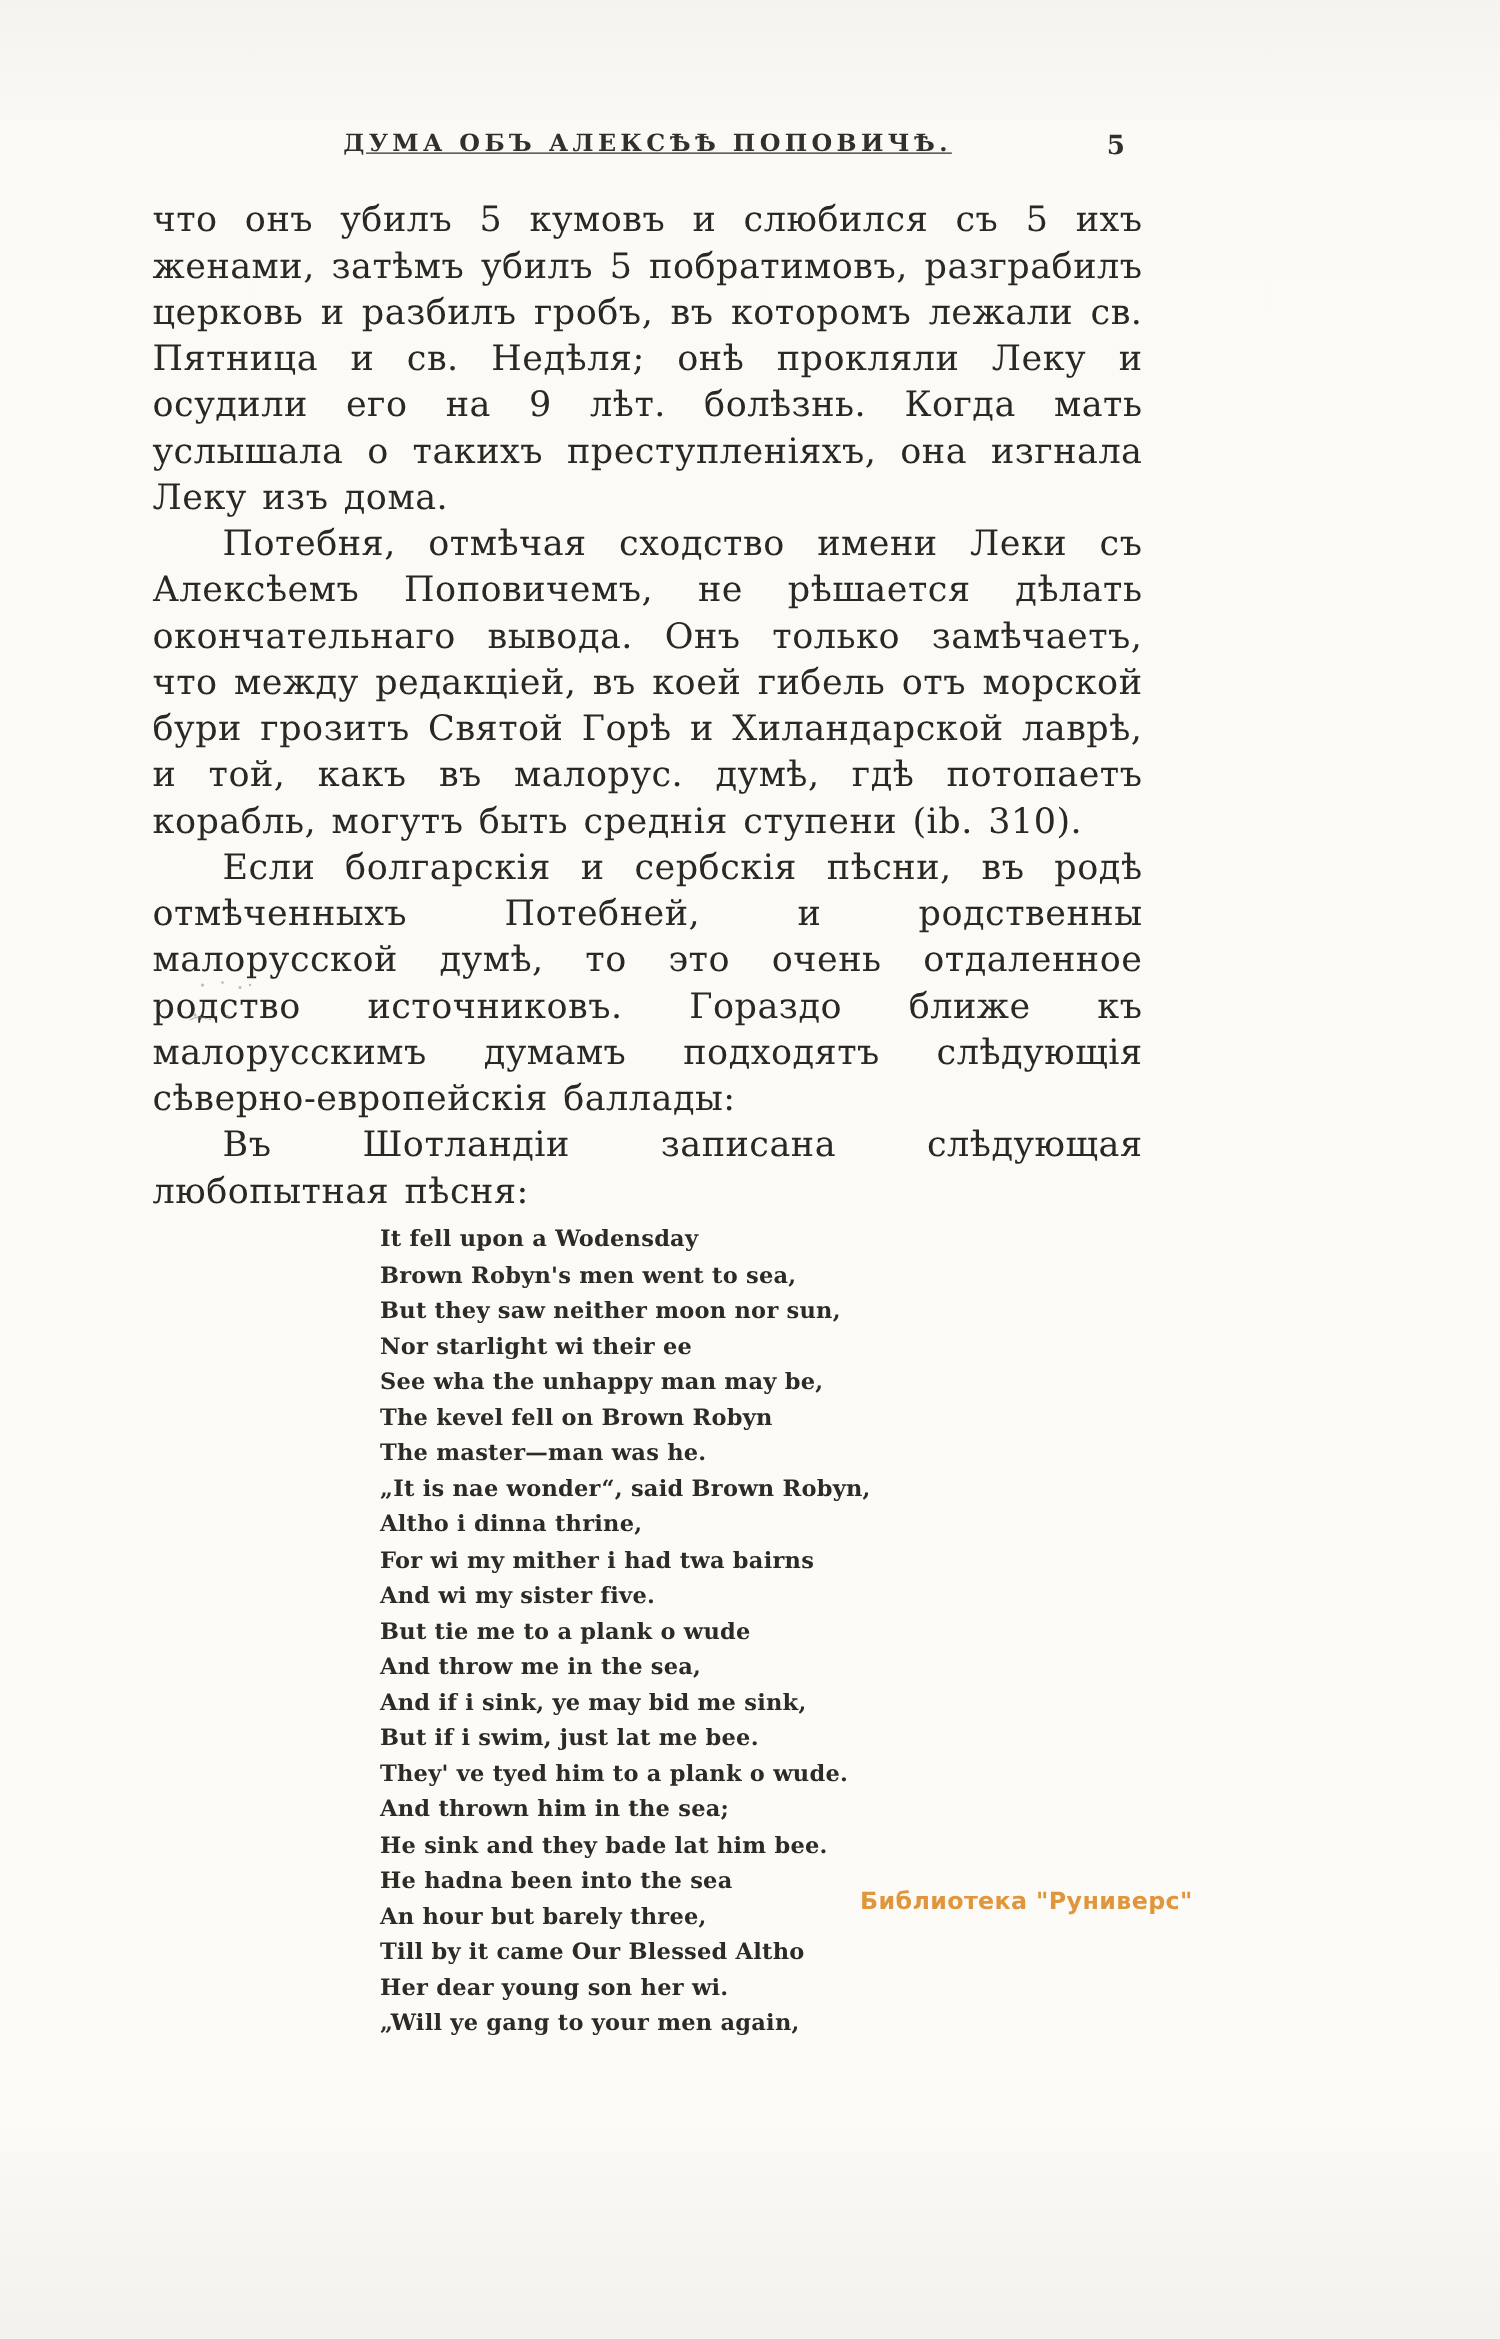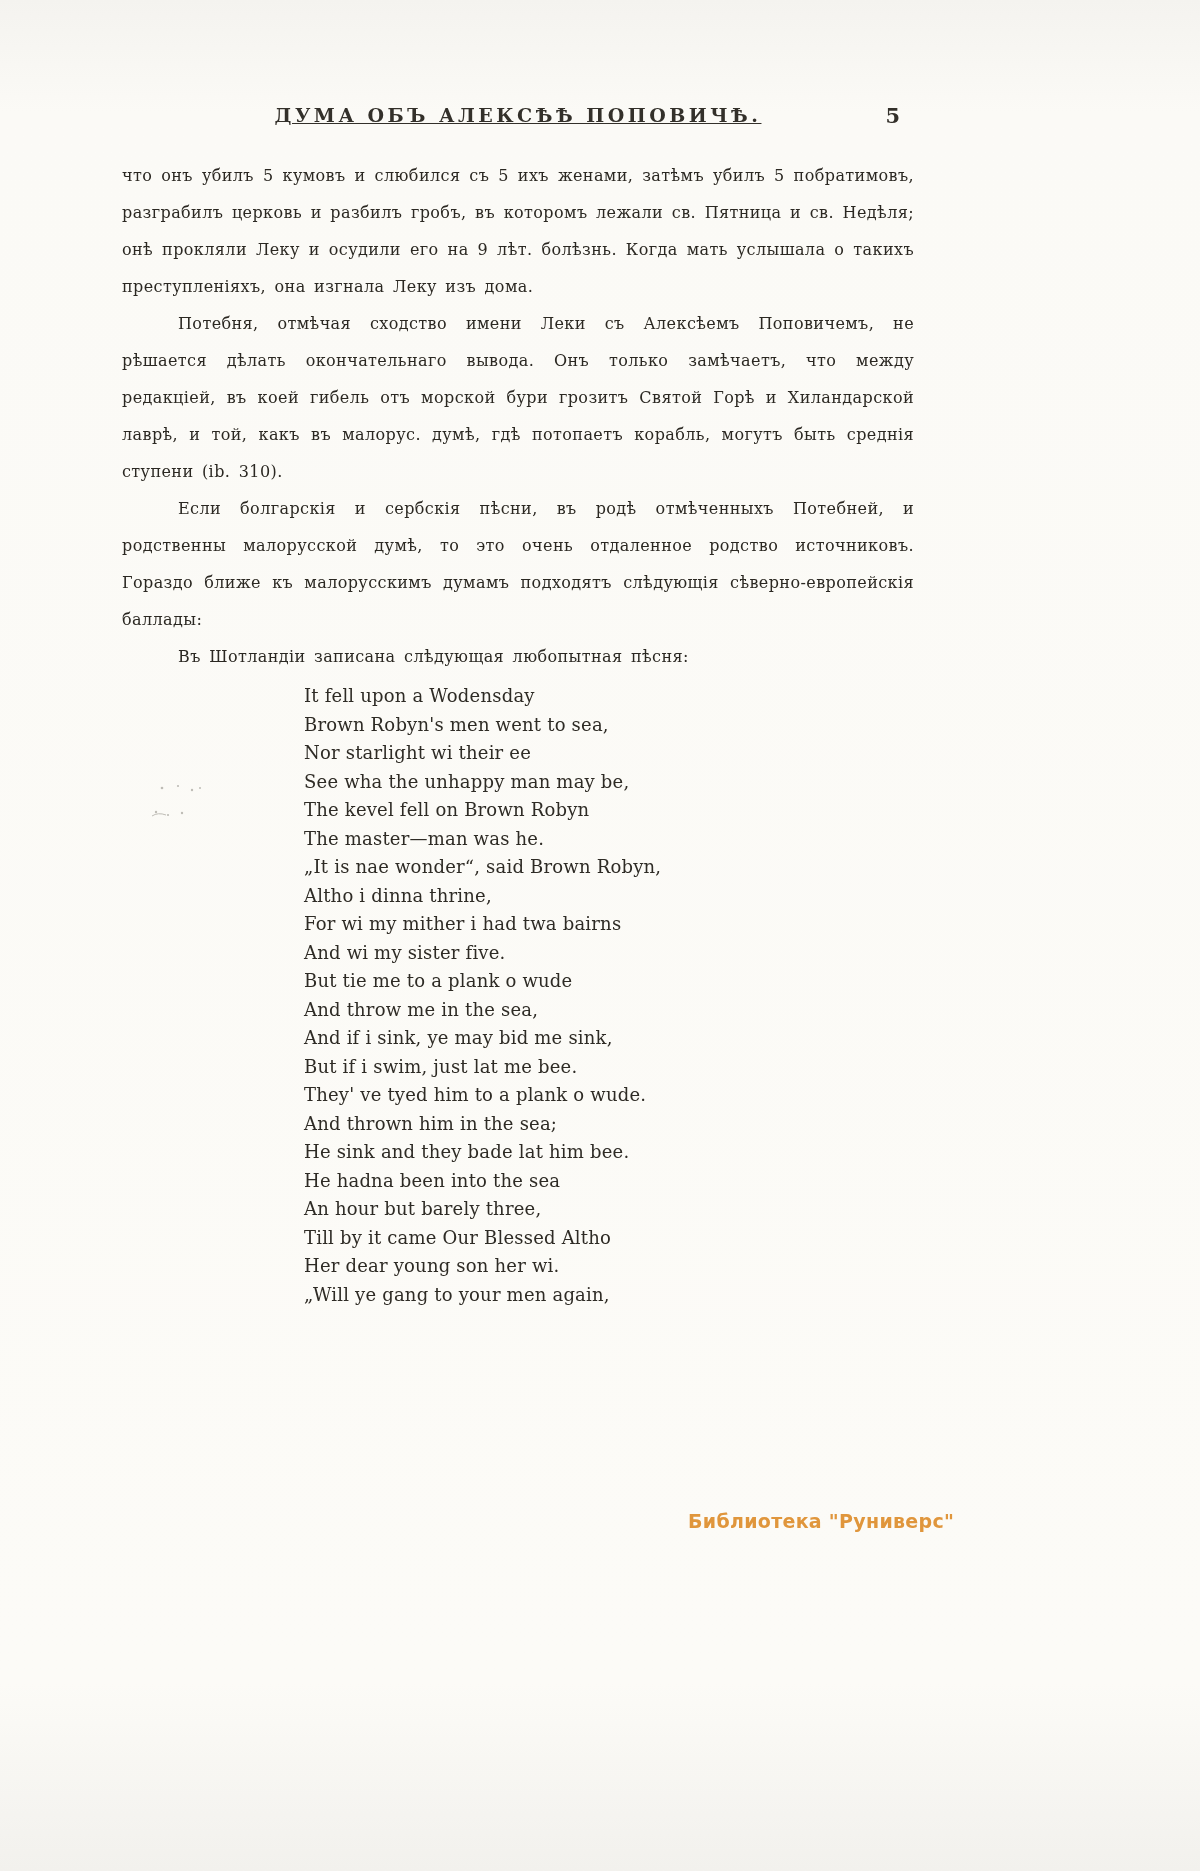--- a/index.html
+++ b/index.html
@@ -29,38 +29,38 @@
     position: absolute;
     right: 14px;
     top: -1px;
     font-size: 21px;
     font-weight: bold;
     letter-spacing: 0;
   }
 
   .body-text {
     margin-top: 31px;
-    font-size: 16px;
+    font-size: 28px;
     line-height: 37px;
     text-align: justify;
     letter-spacing: 0.4px;
     word-spacing: 3px;
     color: #2b2822;
   }
   .para { margin: 0; text-indent: 56px; }
   .para.continuation { text-indent: 0; }
 
   .ballad {
     margin: 7px 0 0 182px;
     font-size: 18px;
     line-height: 28.5px;
     letter-spacing: 0.2px;
     color: #2e2b25;
   }
-  .verse-line { white-space: pre; }
+  .verse-line { white-space: pre; font-weight: bold; }
 
   .pencil-marks {
     position: absolute;
     left: 148px;
     top: 782px;
     opacity: 0.55;
   }
 
   .watermark {
     position: absolute;
@@ -87,20 +87,21 @@
     <div class="body-text">
       <p class="para continuation">что онъ убилъ 5 кумовъ и слюбился съ 5 ихъ женами, затѣмъ убилъ 5 побратимовъ, разграбилъ церковь и разбилъ гробъ, въ которомъ лежали св. Пятница и св. Недѣля; онѣ прокляли Леку и осудили его на 9 лѣт. болѣзнь. Когда мать услышала о такихъ преступленіяхъ, она изгнала Леку изъ дома.</p>
       <p class="para">Потебня, отмѣчая сходство имени Леки съ Алексѣемъ Поповичемъ, не рѣшается дѣлать окончательнаго вывода. Онъ только замѣчаетъ, что между редакціей, въ коей гибель отъ морской бури грозитъ Святой Горѣ и Хиландарской лаврѣ, и той, какъ въ малорус. думѣ, гдѣ потопаетъ корабль, могутъ быть среднія ступени (ib. 310).</p>
       <p class="para">Если болгарскія и сербскія пѣсни, въ родѣ отмѣченныхъ Потебней, и родственны малорусской думѣ, то это очень отдаленное родство источниковъ. Гораздо ближе къ малорусскимъ думамъ подходятъ слѣдующія сѣверно-европейскія баллады:</p>
       <p class="para">Въ Шотландіи записана слѣдующая любопытная пѣсня:</p>
     </div>
 
     <div class="ballad">
       <div class="verse-line">It fell upon a Wodensday</div>
       <div class="verse-line">Brown Robyn's men went to sea,</div>
+      <div class="verse-line">But they saw neither moon nor sun,</div>
       <div class="verse-line">Nor starlight wi their ee</div>
       <div class="verse-line">See wha the unhappy man may be,</div>
       <div class="verse-line">The kevel fell on Brown Robyn</div>
       <div class="verse-line">The master—man was he.</div>
       <div class="verse-line">„It is nae wonder“, said Brown Robyn,</div>
       <div class="verse-line">Altho i dinna thrine,</div>
       <div class="verse-line">For wi my mither i had twa bairns</div>
       <div class="verse-line">And wi my sister five.</div>
       <div class="verse-line">But tie me to a plank o wude</div>
       <div class="verse-line">And throw me in the sea,</div>

